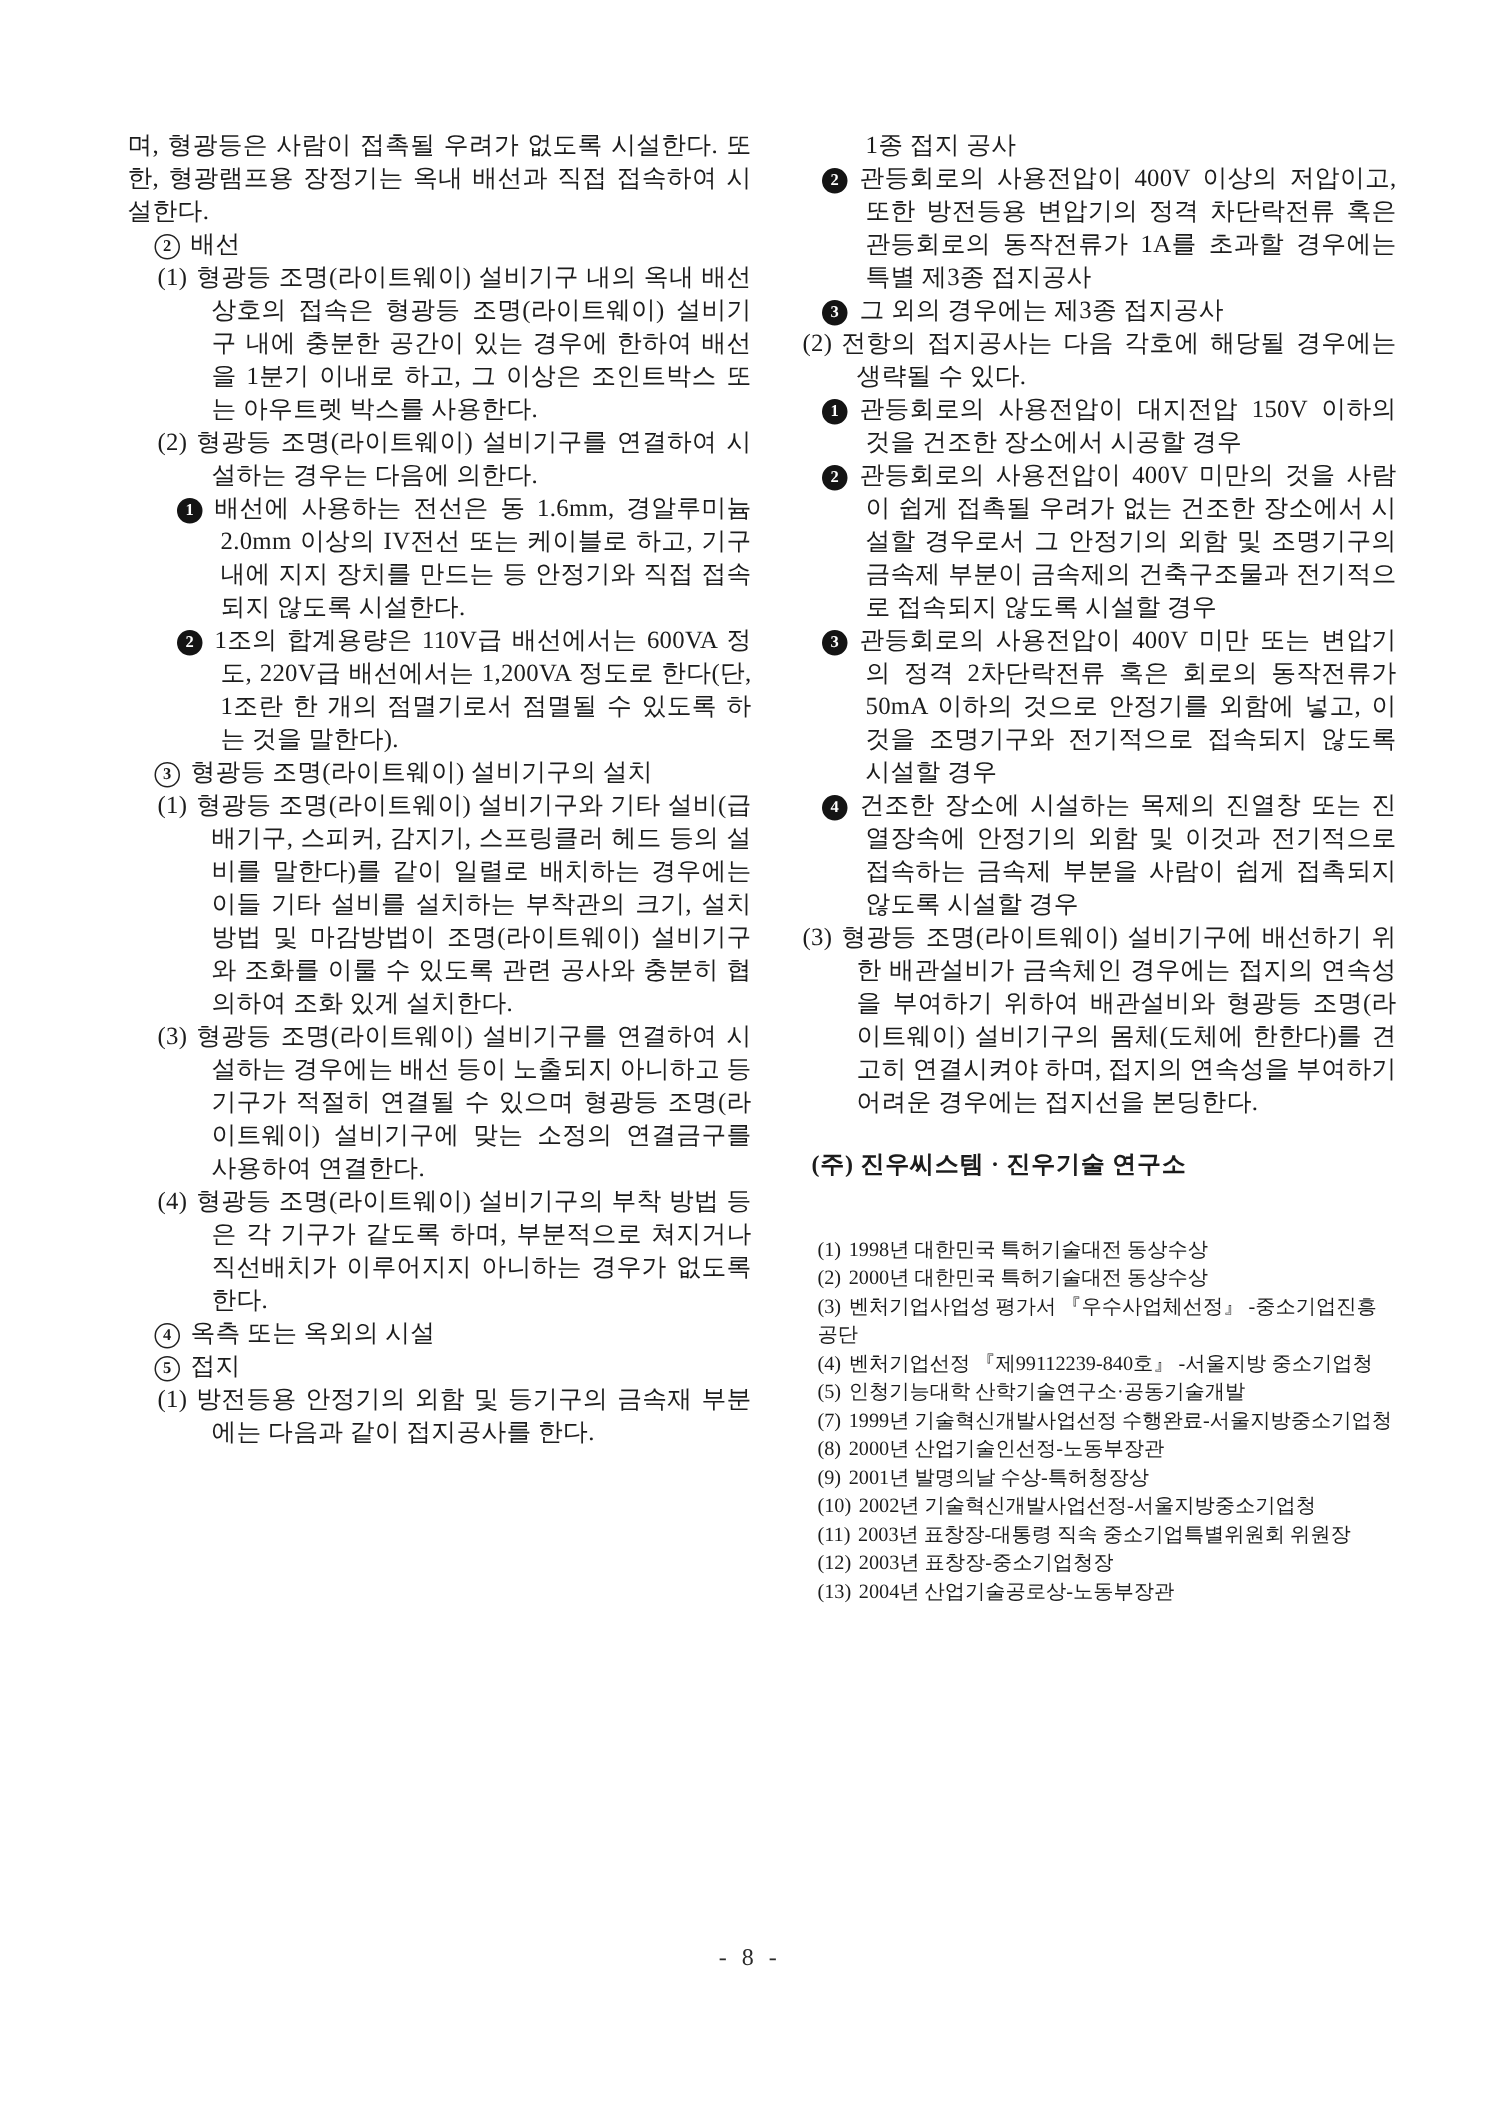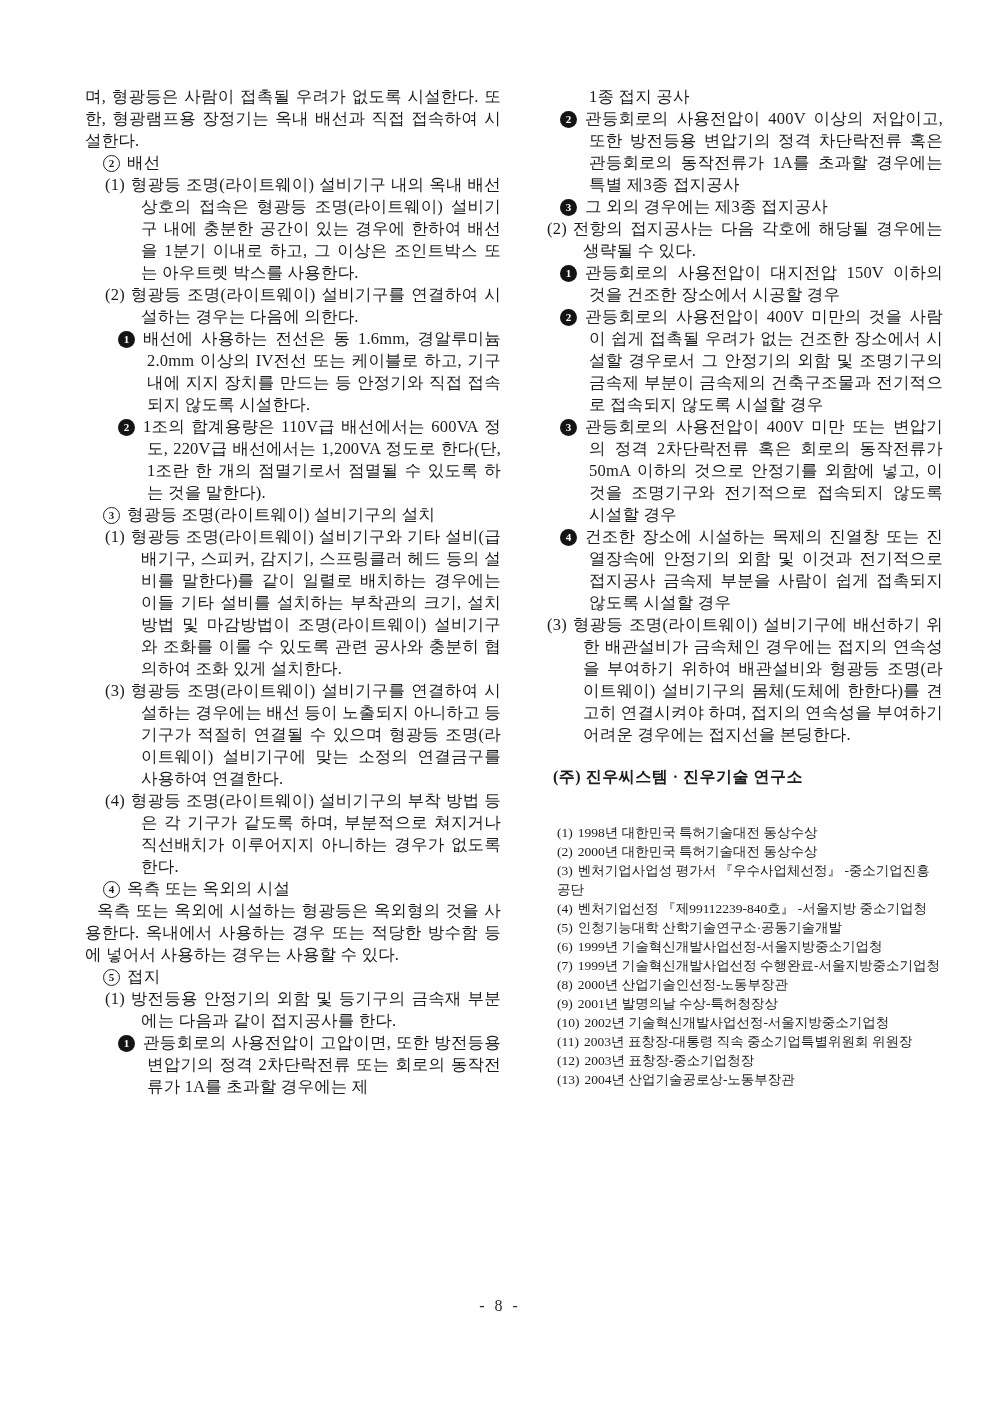--- a/index.html
+++ b/index.html
@@ -7,21 +7,21 @@
     position:relative;
     width:1000px; height:1415px;
     margin:0 auto;
     background:#ffffff;
     color:#1c1c1c;
     font-family:"Liberation Serif","DejaVu Serif",serif;
   }
   .content {
     position:absolute; left:85px; top:86px;
     width:858px;
-    display:flex; gap:26px;
+    display:flex; gap:14px;
   }
   .col { width:416px; font-size:16.5px; line-height:22px; text-align:justify; letter-spacing:0.2px; }
   .blk { margin:0; }
   .p   { }
   .p-ind { text-indent:12px; }
   .l1  { padding-left:18px; }
   .l2  { padding-left:56px; text-indent:-36px; }
   .l3  { padding-left:62px; text-indent:-29px; }
   .l3c { padding-left:62px; }
   .mk-o {
@@ -62,46 +62,43 @@
       <div class="blk l1"><span class="mk-o">2</span><span>배선</span></div>
       <div class="blk l2"><span class="mk-p">(1)</span><span>형광등 조명(라이트웨이) 설비기구 내의 옥내 배선 상호의 접속은 형광등 조명(라이트웨이) 설비기구 내에 충분한 공간이 있는 경우에 한하여 배선을 1분기 이내로 하고, 그 이상은 조인트박스 또는 아우트렛 박스를 사용한다.</span></div>
       <div class="blk l2"><span class="mk-p">(2)</span><span>형광등 조명(라이트웨이) 설비기구를 연결하여 시설하는 경우는 다음에 의한다.</span></div>
       <div class="blk l3"><span class="mk-f">1</span><span>배선에 사용하는 전선은 동 1.6mm, 경알루미늄 2.0mm 이상의 IV전선 또는 케이블로 하고, 기구 내에 지지 장치를 만드는 등 안정기와 직접 접속되지 않도록 시설한다.</span></div>
       <div class="blk l3"><span class="mk-f">2</span><span>1조의 합계용량은 110V급 배선에서는 600VA 정도, 220V급 배선에서는 1,200VA 정도로 한다(단, 1조란 한 개의 점멸기로서 점멸될 수 있도록 하는 것을 말한다).</span></div>
       <div class="blk l1"><span class="mk-o">3</span><span>형광등 조명(라이트웨이) 설비기구의 설치</span></div>
       <div class="blk l2"><span class="mk-p">(1)</span><span>형광등 조명(라이트웨이) 설비기구와 기타 설비(급배기구, 스피커, 감지기, 스프링클러 헤드 등의 설비를 말한다)를 같이 일렬로 배치하는 경우에는 이들 기타 설비를 설치하는 부착관의 크기, 설치방법 및 마감방법이 조명(라이트웨이) 설비기구와 조화를 이룰 수 있도록 관련 공사와 충분히 협의하여 조화 있게 설치한다.</span></div>
       <div class="blk l2"><span class="mk-p">(3)</span><span>형광등 조명(라이트웨이) 설비기구를 연결하여 시설하는 경우에는 배선 등이 노출되지 아니하고 등기구가 적절히 연결될 수 있으며 형광등 조명(라이트웨이) 설비기구에 맞는 소정의 연결금구를 사용하여 연결한다.</span></div>
       <div class="blk l2"><span class="mk-p">(4)</span><span>형광등 조명(라이트웨이) 설비기구의 부착 방법 등은 각 기구가 같도록 하며, 부분적으로 쳐지거나 직선배치가 이루어지지 아니하는 경우가 없도록 한다.</span></div>
       <div class="blk l1"><span class="mk-o">4</span><span>옥측 또는 옥외의 시설</span></div>
-      <div class="blk p-ind"><span>옥측 또는 옥외에 시설하는 형광등은 옥외형의 것을 사용한다. 옥내에서 사용하는 경우 또는 적당한 방수함 등에 넣어서 사용하는 경우는 사용할 수 있다.</span></div>
       <div class="blk l1"><span class="mk-o">5</span><span>접지</span></div>
       <div class="blk l2"><span class="mk-p">(1)</span><span>방전등용 안정기의 외함 및 등기구의 금속재 부분에는 다음과 같이 접지공사를 한다.</span></div>
-      <div class="blk l3"><span class="mk-f">1</span><span>관등회로의 사용전압이 고압이면, 또한 방전등용 변압기의 정격 2차단락전류 또는 회로의 동작전류가 1A를 초과할 경우에는 제</span></div>
     </div>
 
     <div class="col">
       <div class="blk l3c"><span>1종 접지 공사</span></div>
       <div class="blk l3"><span class="mk-f">2</span><span>관등회로의 사용전압이 400V 이상의 저압이고, 또한 방전등용 변압기의 정격 차단락전류 혹은 관등회로의 동작전류가 1A를 초과할 경우에는 특별 제3종 접지공사</span></div>
       <div class="blk l3"><span class="mk-f">3</span><span>그 외의 경우에는 제3종 접지공사</span></div>
       <div class="blk l2"><span class="mk-p">(2)</span><span>전항의 접지공사는 다음 각호에 해당될 경우에는 생략될 수 있다.</span></div>
       <div class="blk l3"><span class="mk-f">1</span><span>관등회로의 사용전압이 대지전압 150V 이하의 것을 건조한 장소에서 시공할 경우</span></div>
       <div class="blk l3"><span class="mk-f">2</span><span>관등회로의 사용전압이 400V 미만의 것을 사람이 쉽게 접촉될 우려가 없는 건조한 장소에서 시설할 경우로서 그 안정기의 외함 및 조명기구의 금속제 부분이 금속제의 건축구조물과 전기적으로 접속되지 않도록 시설할 경우</span></div>
       <div class="blk l3"><span class="mk-f">3</span><span>관등회로의 사용전압이 400V 미만 또는 변압기의 정격 2차단락전류 혹은 회로의 동작전류가 50mA 이하의 것으로 안정기를 외함에 넣고, 이것을 조명기구와 전기적으로 접속되지 않도록 시설할 경우</span></div>
-      <div class="blk l3"><span class="mk-f">4</span><span>건조한 장소에 시설하는 목제의 진열창 또는 진열장속에 안정기의 외함 및 이것과 전기적으로 접지공사 금속제 부분을 사람이 쉽게 접촉되지 않도록 시설할 경우</span></div>
+      <div class="blk l3"><span class="mk-f">4</span><span>건조한 장소에 시설하는 목제의 진열창 또는 진열장속에 안정기의 외함 및 이것과 전기적으로 접속하는 금속제 부분을 사람이 쉽게 접촉되지 않도록 시설할 경우</span></div>
       <div class="blk l2"><span class="mk-p">(3)</span><span>형광등 조명(라이트웨이) 설비기구에 배선하기 위한 배관설비가 금속체인 경우에는 접지의 연속성을 부여하기 위하여 배관설비와 형광등 조명(라이트웨이) 설비기구의 몸체(도체에 한한다)를 견고히 연결시켜야 하며, 접지의 연속성을 부여하기 어려운 경우에는 접지선을 본딩한다.</span></div>
 
       <div class="company">
         <div class="company-heading">(주) 진우씨스템 · 진우기술 연구소</div>
         <div class="awards">
           <div class="award"><span class="mk-p">(1)</span><span>1998년 대한민국 특허기술대전 동상수상</span></div>
           <div class="award"><span class="mk-p">(2)</span><span>2000년 대한민국 특허기술대전 동상수상</span></div>
           <div class="award"><span class="mk-p">(3)</span><span>벤처기업사업성 평가서 『우수사업체선정』 -중소기업진흥공단</span></div>
           <div class="award"><span class="mk-p">(4)</span><span>벤처기업선정 『제99112239-840호』 -서울지방 중소기업청</span></div>
           <div class="award"><span class="mk-p">(5)</span><span>인청기능대학 산학기술연구소·공동기술개발</span></div>
-          <div class="award"><span class="mk-p">(6)</span><span>1999년 기술혁신개발사업선정-서울지방중소기업청</span></div>
           <div class="award"><span class="mk-p">(7)</span><span>1999년 기술혁신개발사업선정 수행완료-서울지방중소기업청</span></div>
           <div class="award"><span class="mk-p">(8)</span><span>2000년 산업기술인선정-노동부장관</span></div>
           <div class="award"><span class="mk-p">(9)</span><span>2001년 발명의날 수상-특허청장상</span></div>
           <div class="award"><span class="mk-p">(10)</span><span>2002년 기술혁신개발사업선정-서울지방중소기업청</span></div>
           <div class="award"><span class="mk-p">(11)</span><span>2003년 표창장-대통령 직속 중소기업특별위원회 위원장</span></div>
           <div class="award"><span class="mk-p">(12)</span><span>2003년 표창장-중소기업청장</span></div>
           <div class="award"><span class="mk-p">(13)</span><span>2004년 산업기술공로상-노동부장관</span></div>
         </div>
       </div>
     </div>

